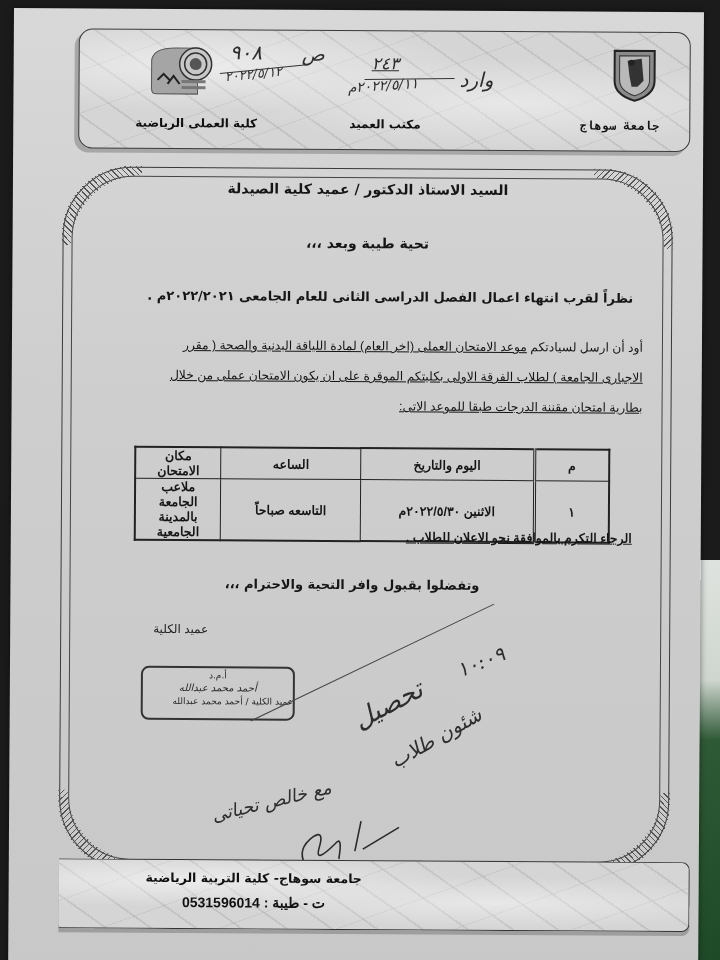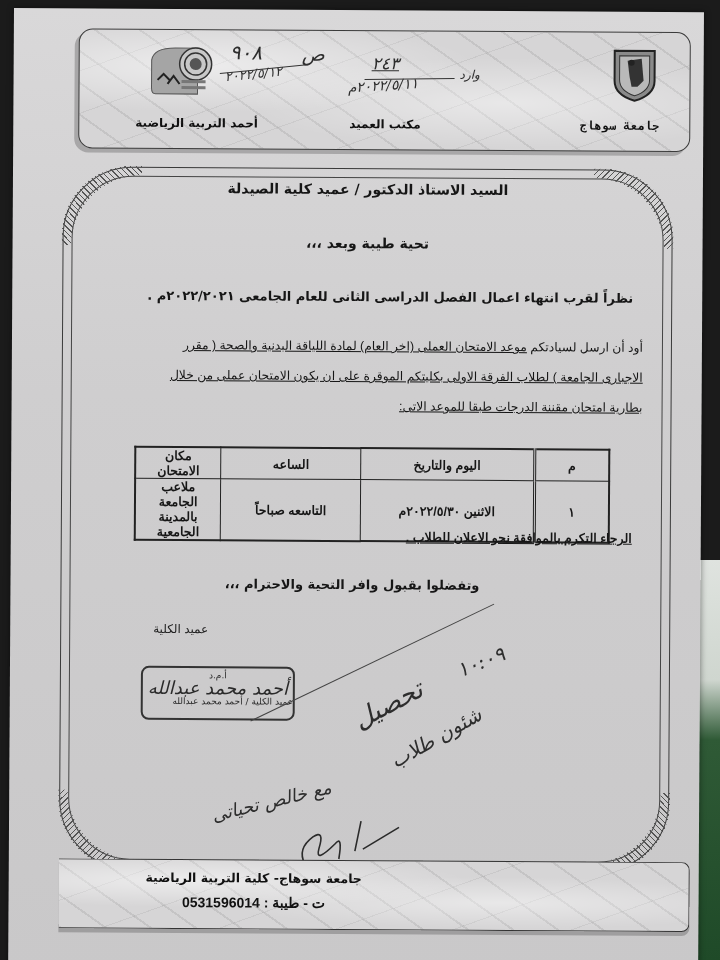--- a/index.html
+++ b/index.html
@@ -47,21 +47,21 @@
     }
     .hw {
       position:absolute; font-family:"DejaVu Serif", serif; color:#2d2d2d;
       font-style:italic; direction:rtl; white-space:nowrap;
     }
     .hw-out-num { left:150px; top:10px; font-size:20px; }
     .hw-out-date { left:145px; top:36px; font-size:13px; transform:rotate(-6deg); }
     .hw-out-prefix { left:222px; top:12px; font-size:19px; }
     .hw-in-num { left:292px; top:22px; font-size:17px;text-decoration:underline; }
     .hw-in-date { left:268px; top:46px; font-size:14px; transform:rotate(-4deg); }
-    .hw-in-label { left:380px; top:36px; font-size:12px; }
+    .hw-in-label { left:380px; top:36px; font-size:20px; }
     .hw-line1 { position:absolute; left:140px; top:38px; width:90px; border-top:1.5px solid #333; transform:rotate(-6deg); }
     .hw-line2 { position:absolute; left:285px; top:47px; width:90px; border-top:1.5px solid #333; transform:rotate(-1deg); }
 
     .frame {
       position:absolute; left:50px; top:158px; width:608px; height:700px;
       border:1.5px solid #3a3a3a; border-radius:70px;
     }
     .frame-inner {
       position:absolute; left:8px; top:8px; right:8px; bottom:8px;
       border:1.2px solid #444; border-radius:62px;
@@ -110,21 +110,21 @@
 
     .request { position:absolute; right:38px; top:360px; font-size:12.5px; font-family:"Liberation Sans", sans-serif; font-weight:bold; text-decoration:underline; }
     .closing { position:absolute; right:190px; top:408px; font-size:13px; font-weight:bold; }
 
     .dean-title { position:absolute; left:92px; top:454px; font-size:12px; direction:rtl; font-family:"Liberation Sans", sans-serif; color:#222; }
     .stamp {
       position:absolute; left:80px; top:470px; width:150px; height:50px;
       border:2px solid #333; border-radius:8px; direction:rtl; text-align:center; color:#2a2a2a;margin-top:28px;
     }
     .stamp .s1 { font-size:9px; margin-top:2px; }
-    .stamp .s2 { font-family:"DejaVu Serif", serif; font-style:italic; font-size:18px; line-height:16px; }
+    .stamp .s2 { font-family:"DejaVu Serif", serif; font-style:italic; font-size:10px; line-height:16px; }
     .stamp .s3 { font-size:9px; white-space:nowrap; margin-right:-30px; }
 
     .sig-line { position:absolute; border-top:1px solid #444; }
 
     .footer-box {
       position:absolute; left:50px; top:850px; width:630px; height:68px;
       border:1.5px solid #333; border-radius:0 8px 8px 0; border-left:none;
       box-shadow:0 4px 0 #9f9e9f;
       direction:rtl; text-align:center; color:#111;
     }
@@ -151,21 +151,21 @@
 
     <svg class="fac-logo" viewBox="0 0 80 54">
       <path d="M4 16 Q6 4 28 4 L50 4 L50 50 L8 50 Q4 50 4 44 Z" fill="#a5a5a5" stroke="#555" stroke-width="1"></path>
       <circle cx="48" cy="20" r="16" fill="#c8c8c8" stroke="#333" stroke-width="1.5"></circle>
       <circle cx="48" cy="20" r="11" fill="none" stroke="#333" stroke-width="1.5"></circle>
       <circle cx="48" cy="20" r="6" fill="#555"></circle>
       <path d="M10 36 L16 30 L22 36 M20 40 L26 32 L32 40" stroke="#222" stroke-width="2" fill="none"></path>
       <rect x="34" y="36" width="24" height="3" fill="#777"></rect>
       <rect x="34" y="42" width="24" height="3" fill="#777"></rect>
     </svg>
-    <span class="hdr-label hdr-faculty">أحمد التربية الرياضية</span>
+    <span class="hdr-label hdr-faculty">كلية العملى الرياضية</span>
 
     <span class="hw hw-out-prefix">ص</span>
     <span class="hw hw-out-num">٩٠٨</span>
     <div class="hw-line1"></div>
     <span class="hw hw-out-date">٢٠٢٢/٥/١٢</span>
 
     <span class="hw hw-in-label">وارد</span>
     <span class="hw hw-in-num">٢٤٣</span>
     <div class="hw-line2"></div>
     <span class="hw hw-in-date">٢٠٢٢/٥/١١م</span>

